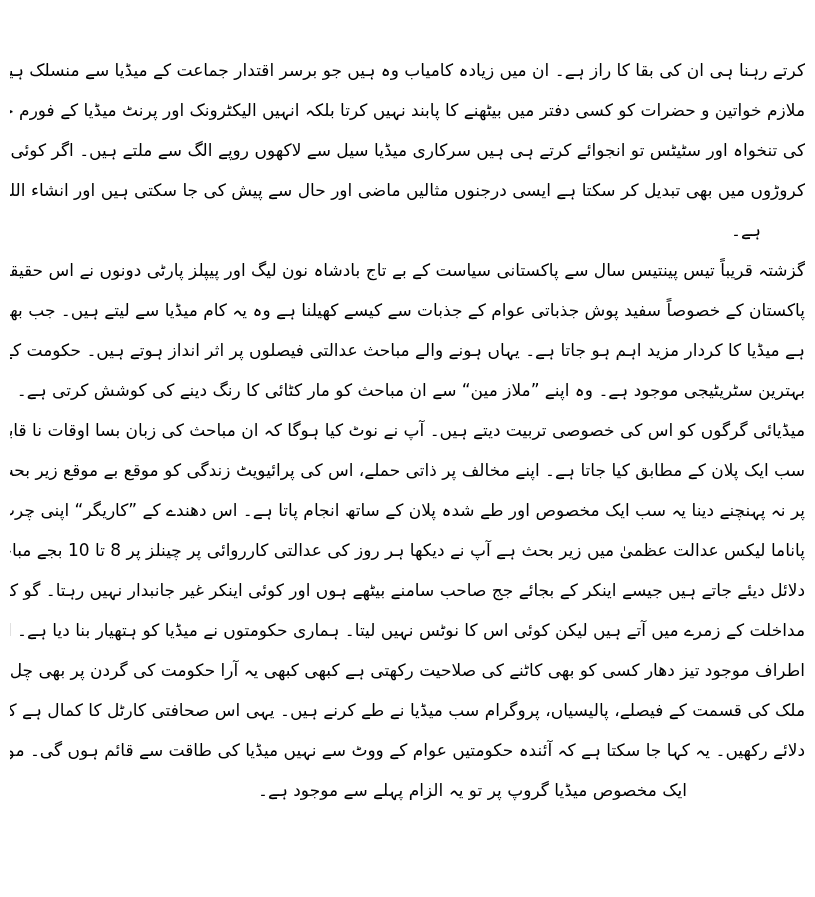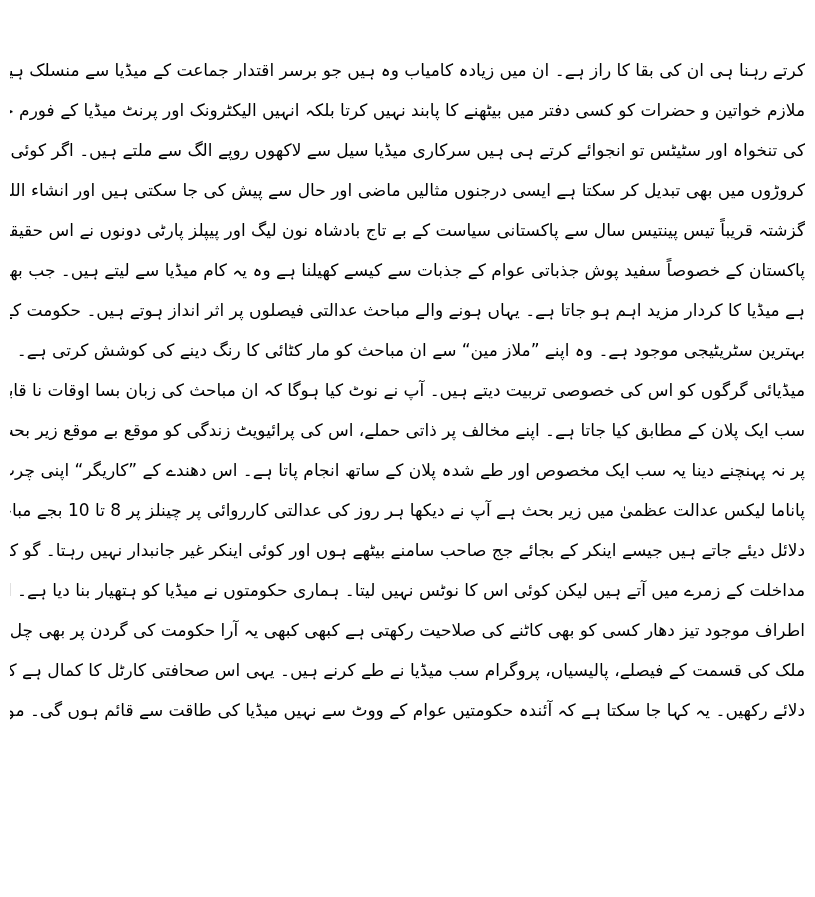--- a/index.html
+++ b/index.html
@@ -48,34 +48,36 @@
 </head>
 <body>
 
 <div class="page">
 
   <div class="paragraph">
     <div class="line">کرتے رہنا ہی ان کی بقا کا راز ہے۔ ان میں زیادہ کامیاب وہ ہیں جو برسر اقتدار جماعت کے میڈیا سے منسلک ہیں۔ سرکاری میڈیا سیل اپنے</div>
     <div class="line">ملازم خواتین و حضرات کو کسی دفتر میں بیٹھنے کا پابند نہیں کرتا بلکہ انہیں الیکٹرونک اور پرنٹ میڈیا کے فورم خود الاٹ کرتا ہے جہاں وہ اپنے ادارے</div>
     <div class="line">کی تنخواہ اور سٹیٹس تو انجوائے کرتے ہی ہیں سرکاری میڈیا سیل سے لاکھوں روپے الگ سے ملتے ہیں۔ اگر کوئی شاطر کھلاڑی ہو تو وہ لاکھوں کو</div>
     <div class="line">کروڑوں میں بھی تبدیل کر سکتا ہے ایسی درجنوں مثالیں ماضی اور حال سے پیش کی جا سکتی ہیں اور انشاء اللہ مستقبل بھی کچھ ایسا ہی دکھا دے رہا</div>
+    <div class="line para-end indent-a">ہے۔</div>
   </div>
 
   <div class="paragraph">
     <div class="line">گزشتہ قریباً تیس پینتیس سال سے پاکستانی سیاست کے بے تاج بادشاہ نون لیگ اور پیپلز پارٹی دونوں نے اس حقیقت کو جان لیا ہے کہ</div>
     <div class="line">پاکستان کے خصوصاً سفید پوش جذباتی عوام کے جذبات سے کیسے کھیلنا ہے وہ یہ کام میڈیا سے لیتے ہیں۔ جب بھی حکومت پر کوئی بڑا الزام آتا</div>
     <div class="line">ہے میڈیا کا کردار مزید اہم ہو جاتا ہے۔ یہاں ہونے والے مباحث عدالتی فیصلوں پر اثر انداز ہوتے ہیں۔ حکومت کے پاس اس ضمن میں</div>
     <div class="line">بہترین سٹریٹیجی موجود ہے۔ وہ اپنے ”ملاز مین“ سے ان مباحث کو مار کٹائی کا رنگ دینے کی کوشش کرتی ہے۔ سرکاری میڈیا کے ماہرین اپنے</div>
     <div class="line">میڈیائی گرگوں کو اس کی خصوصی تربیت دیتے ہیں۔ آپ نے نوٹ کیا ہوگا کہ ان مباحث کی زبان بسا اوقات نا قابل برداشت ہو جاتی ہے یہ</div>
     <div class="line">سب ایک پلان کے مطابق کیا جاتا ہے۔ اپنے مخالف پر ذاتی حملے، اس کی پرائیویٹ زندگی کو موقع بے موقع زیر بحث لانا اور معاملات کو کسی نتیجے</div>
     <div class="line">پر نہ پہنچنے دینا یہ سب ایک مخصوص اور طے شدہ پلان کے ساتھ انجام پاتا ہے۔ اس دھندے کے ”کاریگر“ اپنی چرب زبانی اور بدزبانی سے اپنی</div>
   </div>
 
   <div class="paragraph">
     <div class="line">پاناما لیکس عدالت عظمیٰ میں زیر بحث ہے آپ نے دیکھا ہر روز کی عدالتی کارروائی پر چینلز پر 8 تا 10 بجے مباحث ہوتے ہیں۔ بالکل اس طرح</div>
     <div class="line">دلائل دیئے جاتے ہیں جیسے اینکر کے بجائے جج صاحب سامنے بیٹھے ہوں اور کوئی اینکر غیر جانبدار نہیں رہتا۔ گو کہ ایسے مباحث عدالتی کام میں</div>
     <div class="line">مداخلت کے زمرے میں آتے ہیں لیکن کوئی اس کا نوٹس نہیں لیتا۔ ہماری حکومتوں نے میڈیا کو ہتھیار بنا دیا ہے۔ ایسا ہتھیار جس کے دونوں</div>
     <div class="line">اطراف موجود تیز دھار کسی کو بھی کاٹنے کی صلاحیت رکھتی ہے کبھی کبھی یہ آرا حکومت کی گردن پر بھی چل جاتا ہے۔ بظاہر یہی دکھائی دیتا ہے کہ</div>
     <div class="line">ملک کی قسمت کے فیصلے، پالیسیاں، پروگرام سب میڈیا نے طے کرنے ہیں۔ یہی اس صحافتی کارٹل کا کمال ہے کہ وہ حکومت کو اس کا احساس</div>
     <div class="line">دلائے رکھیں۔ یہ کہا جا سکتا ہے کہ آئندہ حکومتیں عوام کے ووٹ سے نہیں میڈیا کی طاقت سے قائم ہوں گی۔ موجودہ حکومت کے الیکشن نتائج اور</div>
+    <div class="line para-end indent-c">ایک مخصوص میڈیا گروپ پر تو یہ الزام پہلے سے موجود ہے۔</div>
   </div>
 
 </div>
 
 </body></html>

